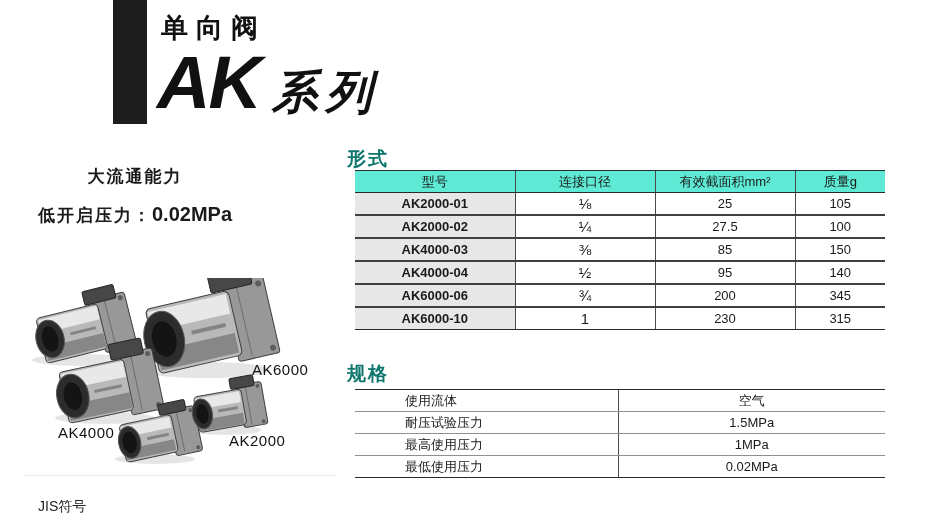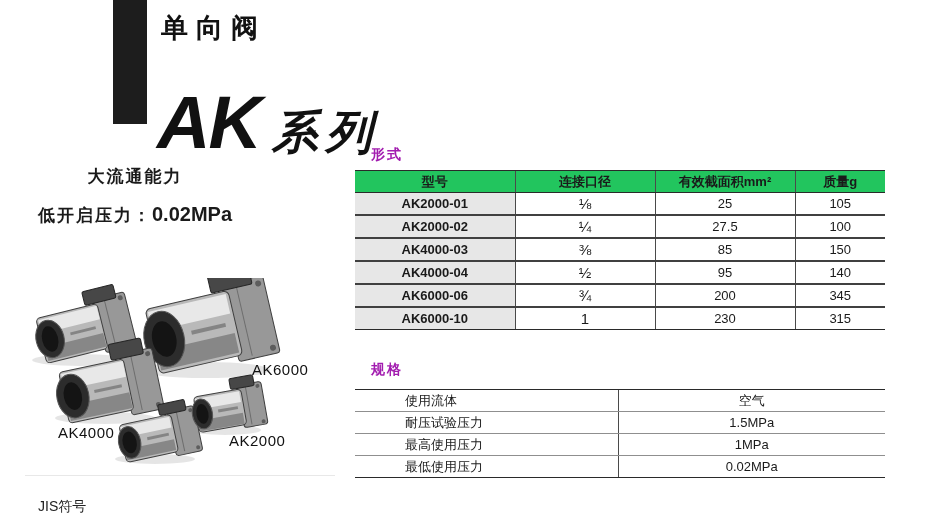--- a/index.html
+++ b/index.html
@@ -5,49 +5,49 @@
   html,body { margin:0; padding:0; background:#ffffff; }
   .page {
     position:relative; width:935px; height:525px; background:#ffffff; overflow:hidden;
     font-family:"Liberation Sans","DejaVu Sans",sans-serif; color:#1a1a1a;border-radius:16px;
   }
 
   
   .accent-bar { position:absolute; left:113px; top:0; width:34px; height:124px; background:#1d1d1d; }
   .subtitle { position:absolute; left:161px; top:10px; font-size:27px; font-weight:700; letter-spacing:8px; color:#111; }
   .series-line { position:absolute; left:157px; top:46px; display:flex; align-items:baseline; white-space:nowrap; }
-  .series-name { font-size:74px; line-height:1; font-weight:800; font-style:italic; letter-spacing:-2px; color:#111;margin-top:40px; }
+  .series-name { font-size:74px; line-height:1; font-weight:800; font-style:italic; letter-spacing:-2px; color:#111; }
   .series-suffix { font-size:46px; font-weight:700; font-style:italic; letter-spacing:8px; margin-left:12px; color:#111; }
 
   
   .features { position:absolute; left:38px; top:167px; }
   .feature { font-size:17px; font-weight:700; letter-spacing:2px; margin-bottom:17px; line-height:20px;text-align:center; }
   .feature-value { font-size:20px; font-weight:700; letter-spacing:0; }
 
   
   .photo { position:absolute; left:25px; top:278px; width:310px; height:197px; border-bottom:1px solid #e8e8e8; }
   .photo svg { display:block; }
   .plabel { position:absolute; font-size:15px; color:#111; letter-spacing:0.5px; }
   .plabel-ak6000 { left:227px; top:83px; }
   .plabel-ak4000 { left:33px;  top:146px; }
   .plabel-ak2000 { left:204px; top:154px; }
 
   .jis { position:absolute; left:38px; top:498px; font-size:14px; color:#222; }
 
   
-  .section-title { position:absolute; font-size:14px; font-weight:700; letter-spacing:2px; color:#a21caf;margin-left:24px; }
+  .section-title { position:absolute; font-size:19px; font-weight:700; letter-spacing:2px; color:#0f766e; }
   .t1 { left:347px; top:146px; }
   .t2 { left:347px; top:361px;font-family:Liberation Serif, serif; }
 
   
   .type-table { position:absolute; left:355px; top:170px; width:530px; border-collapse:collapse; table-layout:fixed; font-size:13px; }
   .type-table col.c1 { width:160px; } .type-table col.c2 { width:140px; }
   .type-table col.c3 { width:140px; } .type-table col.c4 { width:90px; }
   .type-table th, .type-table td { height:21px; padding:0; text-align:center; vertical-align:middle; }
-  .type-table thead th { background:#22c55e; font-weight:700; border-top:1.5px solid #2a2a2a; border-bottom:1.5px solid #2a2a2a; }
+  .type-table thead th { background:#5eead4; font-weight:400; border-top:1.5px solid #2a2a2a; border-bottom:1.5px solid #2a2a2a; }
   .type-table tbody td { border-bottom:2px solid #404040; background:#ffffff; }
   .type-table tbody tr:last-child td { border-bottom:1.5px solid #2a2a2a; }
   .type-table th + th, .type-table td + td { border-left:1px solid #4a4a4a; }
   .type-table td.model { background:#e7e7e7; font-weight:700; }
   .type-table td.port { font-size:15px; }
 
   
   .spec-table { position:absolute; left:355px; top:389px; width:530px; border-collapse:collapse; table-layout:fixed; font-size:13px; }
   .spec-table col.s1 { width:263px; } .spec-table col.s2 { width:267px; }
   .spec-table th, .spec-table td { height:21px; padding:0; vertical-align:middle; }

